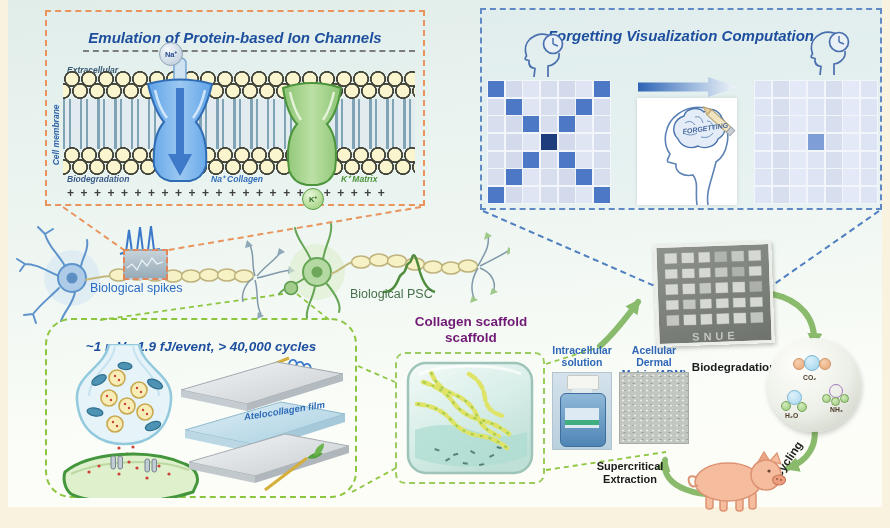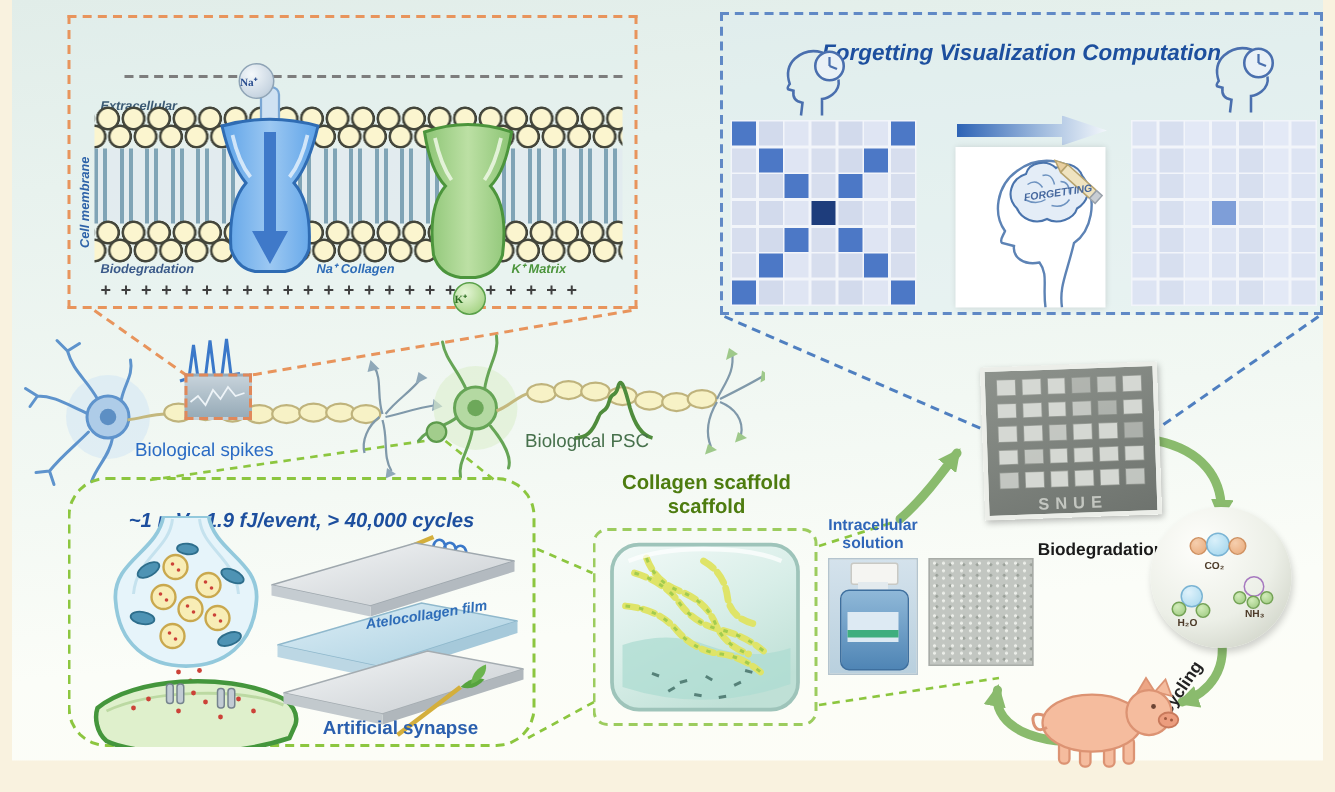--- a/index.html
+++ b/index.html
@@ -19,22 +19,22 @@
   .ion-panel .panel-title{top:5px;font-size:15px;}
   .forget-panel .panel-title{top:5px;font-size:15px;}
   .syn-panel .panel-title{top:8px;font-size:13.5px;}
 
   
   .dash-line{position:absolute;left:36px;right:8px;top:38px;border-top:2px dashed #7d7d7d;}
   .lipid-row{position:absolute;left:16px;width:352px;height:18px;background-repeat:repeat-x;background-size:17px 18px;
      background-image:radial-gradient(circle at 9px 9px,#fbf5cf 6px,#43453a 6.6px 7.8px,transparent 8.2px);}
   .lipid-tails{position:absolute;left:16px;width:352px;height:50px;background-color:#e2ebf0;
      background-image:repeating-linear-gradient(90deg,#6f97ad 0 2.5px,transparent 2.5px 6px,#6f97ad 6px 8.5px,transparent 8.5px 17px);opacity:.85;}
-  .ion-ball{position:absolute;border-radius:50%;display:flex;align-items:center;justify-content:flex-start;
-     font-weight:bold;font-family:Liberation Serif, serif;}
+  .ion-ball{position:absolute;border-radius:50%;display:flex;align-items:center;justify-content:center;
+     font-weight:bold;}
   .na-ball{left:112px;top:30px;width:22px;height:22px;font-size:7.5px;color:#2a4d8f;
      background:radial-gradient(circle at 35% 30%,#f4f8fb,#c9d6e2 70%,#a9bccb);border:1px solid #8fa4b6;}
   .k-ball{left:255px;top:176px;width:20px;height:20px;font-size:7.5px;color:#2c6e22;
      background:radial-gradient(circle at 35% 30%,#e6f6d8,#aed88f 70%,#8cc474);border:1px solid #59a048;z-index:5;}
   .mem-lbl{font-style:italic;font-weight:bold;font-size:8.5px;color:#3b5a74;}
   .cellmem{left:-30px;top:118px;width:80px;text-align:center;color:#2d62a8;transform:rotate(-90deg);}
   .plus-row{left:20px;top:175px;width:345px;font-size:12px;font-weight:bold;color:#3f3f3f;
      letter-spacing:6.5px;white-space:nowrap;overflow:hidden;}
 
   
@@ -56,21 +56,21 @@
   .spikes-lbl{left:90px;top:281px;width:115px;font-size:12.5px;color:#2a6bc4;font-weight:500;}
   .psc-lbl{left:350px;top:287px;width:105px;font-size:12.5px;color:#47714c;font-weight:500;}
 
   
   .film-lbl{left:180px;top:86px;width:115px;text-align:center;font-size:9.5px;font-style:italic;font-weight:bold;
      color:#2f6db8;transform:rotate(-9deg);}
   .bio-lbl{left:2px;top:158px;width:140px;text-align:center;font-weight:bold;font-size:12.5px;color:#4ca23c;}
   .art-lbl{left:145px;top:158px;width:150px;text-align:center;font-weight:bold;font-size:12.5px;color:#2a5fae;}
 
   
-  .collagen-title{left:395px;top:314px;width:152px;text-align:center;font-weight:bold;font-size:13.5px;color:#4d7c0f;}
+  .collagen-title{left:395px;top:314px;width:152px;text-align:center;font-weight:bold;font-size:13.5px;color:#701a75;}
   .collagen-box{position:absolute;left:395px;top:352px;width:150px;height:132px;border:2px dashed #9ccc5e;border-radius:10px;box-sizing:border-box;}
 
   
   .chip{position:absolute;left:655px;top:243px;width:112px;height:96px;transform:rotate(-2deg);
      background:linear-gradient(160deg,#8d928c,#6e736e);border:3px solid #eceee9;box-shadow:1px 2px 4px rgba(0,0,0,.25);}
   .chip-grid{position:absolute;left:8px;top:6px;right:8px;bottom:18px;display:grid;
      grid-template-columns:repeat(6,1fr);grid-auto-rows:1fr;gap:6px 5px;}
   .chip-cell{background:#d5d8d3;box-shadow:0 0 0 .5px #9a9e98;}
   .chip-txt{position:absolute;bottom:0;left:0;width:100%;text-align:center;font-size:11px;
      letter-spacing:4px;color:#c3c6c0;font-weight:bold;}
@@ -124,20 +124,21 @@
     </g>
     <g stroke="#8abb6d" stroke-width="6" fill="none" stroke-linecap="round">
       <path d="M600,346 C614,334 626,318 638,302" marker-end="url(#ah)"></path>
       <path d="M772,294 C800,300 816,318 814,344" marker-end="url(#ah)"></path>
       <path d="M813,420 C820,446 806,462 788,468" marker-end="url(#ah)"></path>
       <path d="M740,492 C700,500 660,488 665,460" marker-end="url(#ah)"></path>
     </g>
   </svg>
 
   <section class="panel ion-panel" style="z-index:2;">
+    <h2 class="panel-title">Emulation of Protein-based Ion Channels</h2>
     <div class="dash-line"></div>
     <div class="lbl mem-lbl" style="left:20px;top:54px;">Extracellular</div>
     <div class="lbl mem-lbl cellmem">Cell membrane</div>
 
     <div class="lipid-row" style="top:58px;"></div>
     <div class="lipid-row" style="top:70px;background-position-x:8px;"></div>
     <div class="lipid-tails" style="top:87px;"></div>
     <div class="lipid-row" style="top:134px;"></div>
     <div class="lipid-row" style="top:146px;background-position-x:8px;"></div>
 
@@ -398,21 +399,21 @@
 
     <path transform="translate(105,6)" d="M0,30 L6,28 L9,6 L12,28 L17,27 L20,3 L23,27 L28,26 L31,2 L34,26 L40,25" stroke="#3a78c9" stroke-width="2" fill="none"></path>
 
     <path transform="translate(368,32)" d="M0,42 C8,42 12,38 16,28 C18,22 21,26 23,18 C25,10 27,16 29,8 C31,0 34,10 37,22 C40,32 44,40 52,42" stroke="#4f8c3c" stroke-width="2.5" fill="none"></path>
   </svg>
   <div class="device" style="z-index:3;">
     <svg width="41" height="27" viewBox="0 0 41 27">
       <polyline points="2,17 7,13 12,19 17,9 22,15 27,7 32,13 38,11" stroke="#eef4f8" stroke-width="1.2" fill="none"></polyline>
     </svg>
   </div>
-  <div class="lbl spikes-lbl" style="z-index:3;margin-top:12px;">Biological spikes</div>
+  <div class="lbl spikes-lbl" style="z-index:3;">Biological spikes</div>
   <div class="lbl psc-lbl" style="z-index:3;">Biological PSC</div>
 
   <section class="panel syn-panel" style="z-index:2;">
     <h2 class="panel-title">~1 mV , 1.9 fJ/event, &gt; 40,000 cycles</h2>
 
     <svg width="150" height="154" viewBox="0 0 150 154" style="position:absolute;left:10px;top:24px;">
       <g transform="translate(12,0)">
         <path d="M40,0 L70,0 C74,24 104,30 102,56 C100,86 80,100 55,100 C30,100 10,86 8,56 C6,30 36,24 40,0 Z" fill="#e6f4fa" stroke="#93c9dc" stroke-width="2.5"></path>
         <path d="M46,2 C44,22 22,28 20,52 M64,2 C66,22 88,28 90,52" stroke="#c5e2ee" stroke-width="2" fill="none"></path>
         <g fill="#4e93b4" stroke="#2e6e8c" stroke-width="1.2">
@@ -505,21 +506,20 @@
         <polygon points="16,106 82,120 82,127 16,113" fill="#c2c9cd"></polygon>
       </g>
       <line x1="92" y1="134" x2="134" y2="102" stroke="#d4af3c" stroke-width="3"></line>
       <g transform="translate(134,94)">
         <path d="M0,8 q8,-8 16,-5 q-7,8 -16,5" fill="#56a33e"></path>
         <path d="M7,6 q1,-10 10,-13 q1,9 -10,13" fill="#6bb44e"></path>
       </g>
     </svg>
 
     <div class="lbl film-lbl">Atelocollagen film</div>
-    <div class="lbl art-lbl">Artificial synapse</div>
   </section>
 
   <div class="lbl collagen-title" style="z-index:2;">
     <span>Collagen scaffold</span><br>
     <span>scaffold</span>
   </div>
   <div class="collagen-box" style="z-index:2;">
     <svg width="130" height="116" viewBox="0 0 130 116" style="position:absolute;left:8px;top:6px;">
       <defs>
         <linearGradient id="cubeg" x1="0" y1="0" x2=".6" y2="1">
@@ -598,20 +598,24 @@
   <div class="sol-photo" style="z-index:2;">
     <div class="bottle-cap"></div>
     <div class="bottle-neck"></div>
     <div class="bottle-body">
       <div class="bottle-label">
         <div class="bottle-strip"></div>
       </div>
     </div>
   </div>
 
+  <div class="lbl photo-lbl" style="left:614px;top:344px;width:80px;z-index:2;">
+    <span>Acellular Dermal</span><br>
+    <span>Matrix (ADM)</span>
+  </div>
   <div class="adm-photo" style="z-index:2;"></div>
 
   <div class="lbl biodeg-lbl" style="z-index:2;">Biodegradation</div>
 
   <div class="sphere" style="z-index:2;">
     <div class="mol" style="left:26px;top:20px;width:10px;height:10px;background:radial-gradient(circle at 35% 30%,#f6cfae,#e8a878);border:1px solid #cf9161;"></div>
     <div class="mol" style="left:37px;top:17px;width:14px;height:14px;background:radial-gradient(circle at 35% 30%,#d9f0fa,#9fd4ec);border:1px solid #7ab4d4;"></div>
     <div class="mol" style="left:52px;top:20px;width:10px;height:10px;background:radial-gradient(circle at 35% 30%,#f6cfae,#e8a878);border:1px solid #cf9161;"></div>
     <span class="mol-lbl" style="left:36px;top:36px;">CO₂</span>
 
@@ -640,13 +644,17 @@
     <polygon points="80,12 86,2 93,13" fill="#eda685" stroke="#dc9373" stroke-width="1.2"></polygon>
     <polygon points="92,11 99,3 103,14" fill="#f5bc9e" stroke="#dc9373" stroke-width="1.2"></polygon>
     <circle cx="88" cy="25" r="15" fill="#f5bc9e" stroke="#dc9373" stroke-width="1.5"></circle>
     <ellipse cx="101" cy="30" rx="6.5" ry="5" fill="#ec9d7e" stroke="#c97a5c" stroke-width="1.2"></ellipse>
     <circle cx="99" cy="29" r="1" fill="#a05a40"></circle>
       <circle cx="103" cy="30" r="1" fill="#a05a40"></circle>
     <circle cx="91" cy="21" r="1.6" fill="#6b4434"></circle>
     <path d="M18,27 q-9,-3 -7,5 q2,7 9,3" fill="none" stroke="#dc9373" stroke-width="2"></path>
   </svg>
 
+  <div class="lbl super-lbl" style="z-index:2;">
+    <span>Supercritical</span><br>
+    <span>Extraction</span>
+  </div>
 </div>
 
 </body></html>

